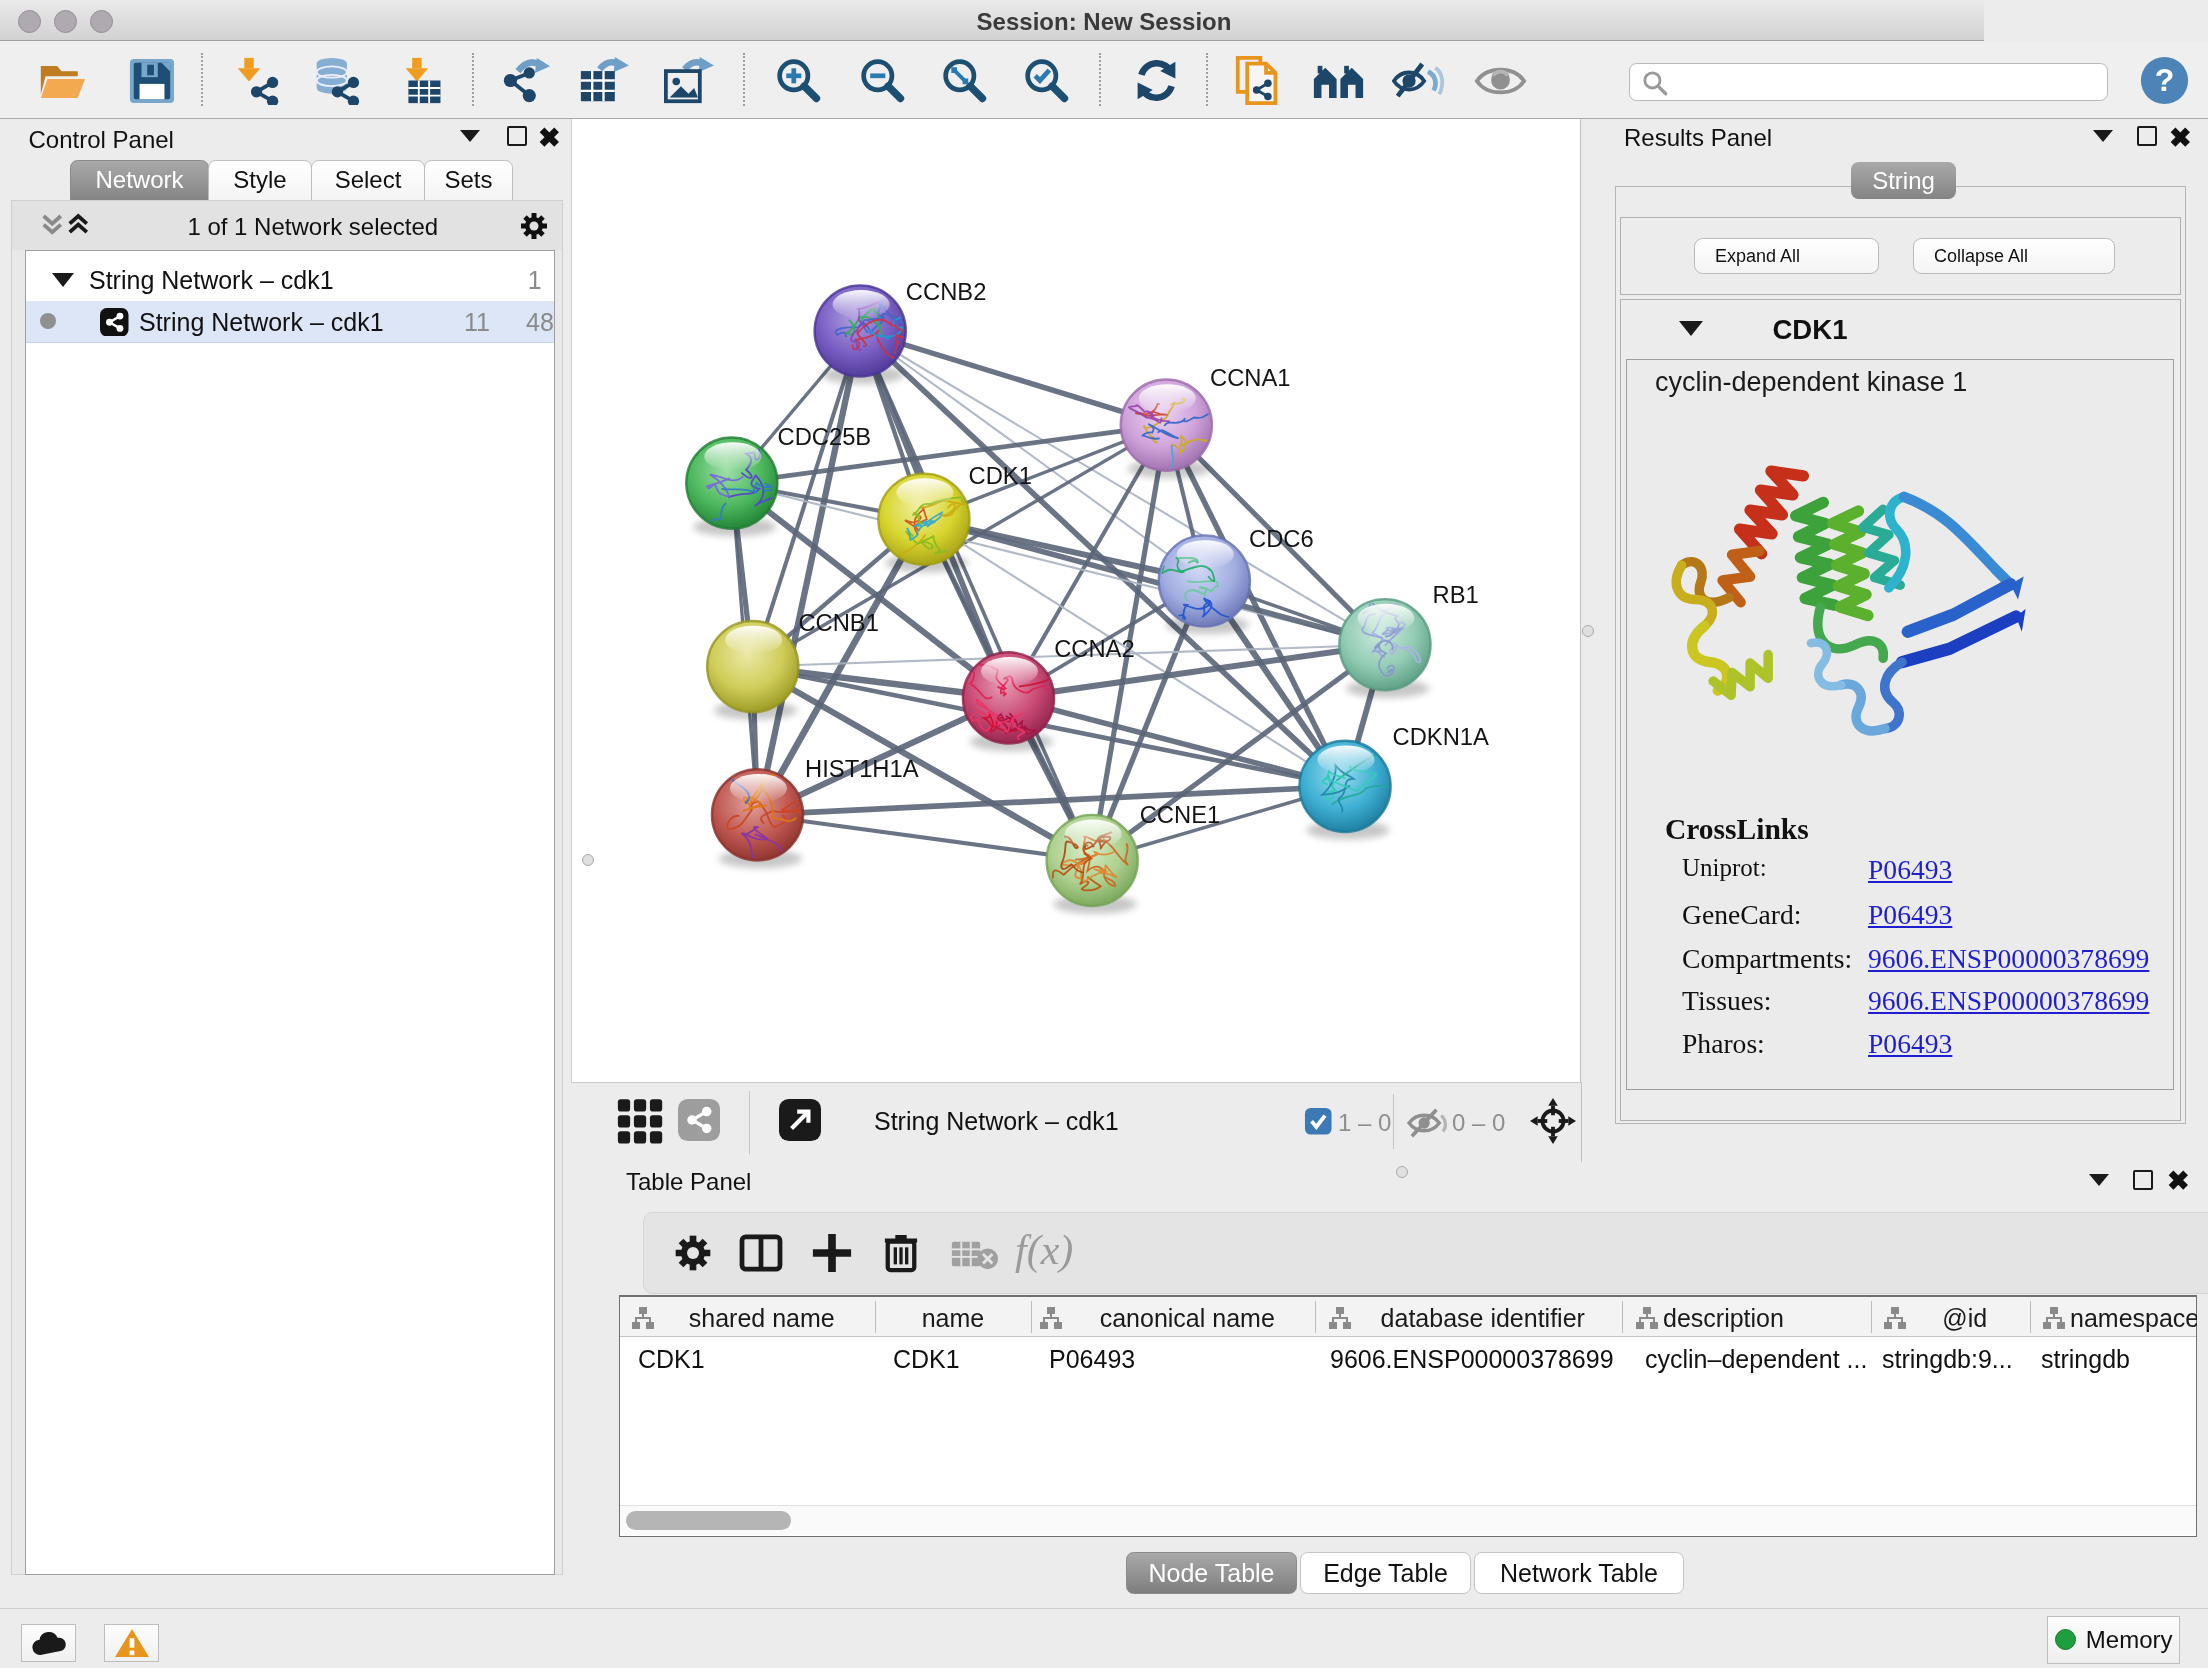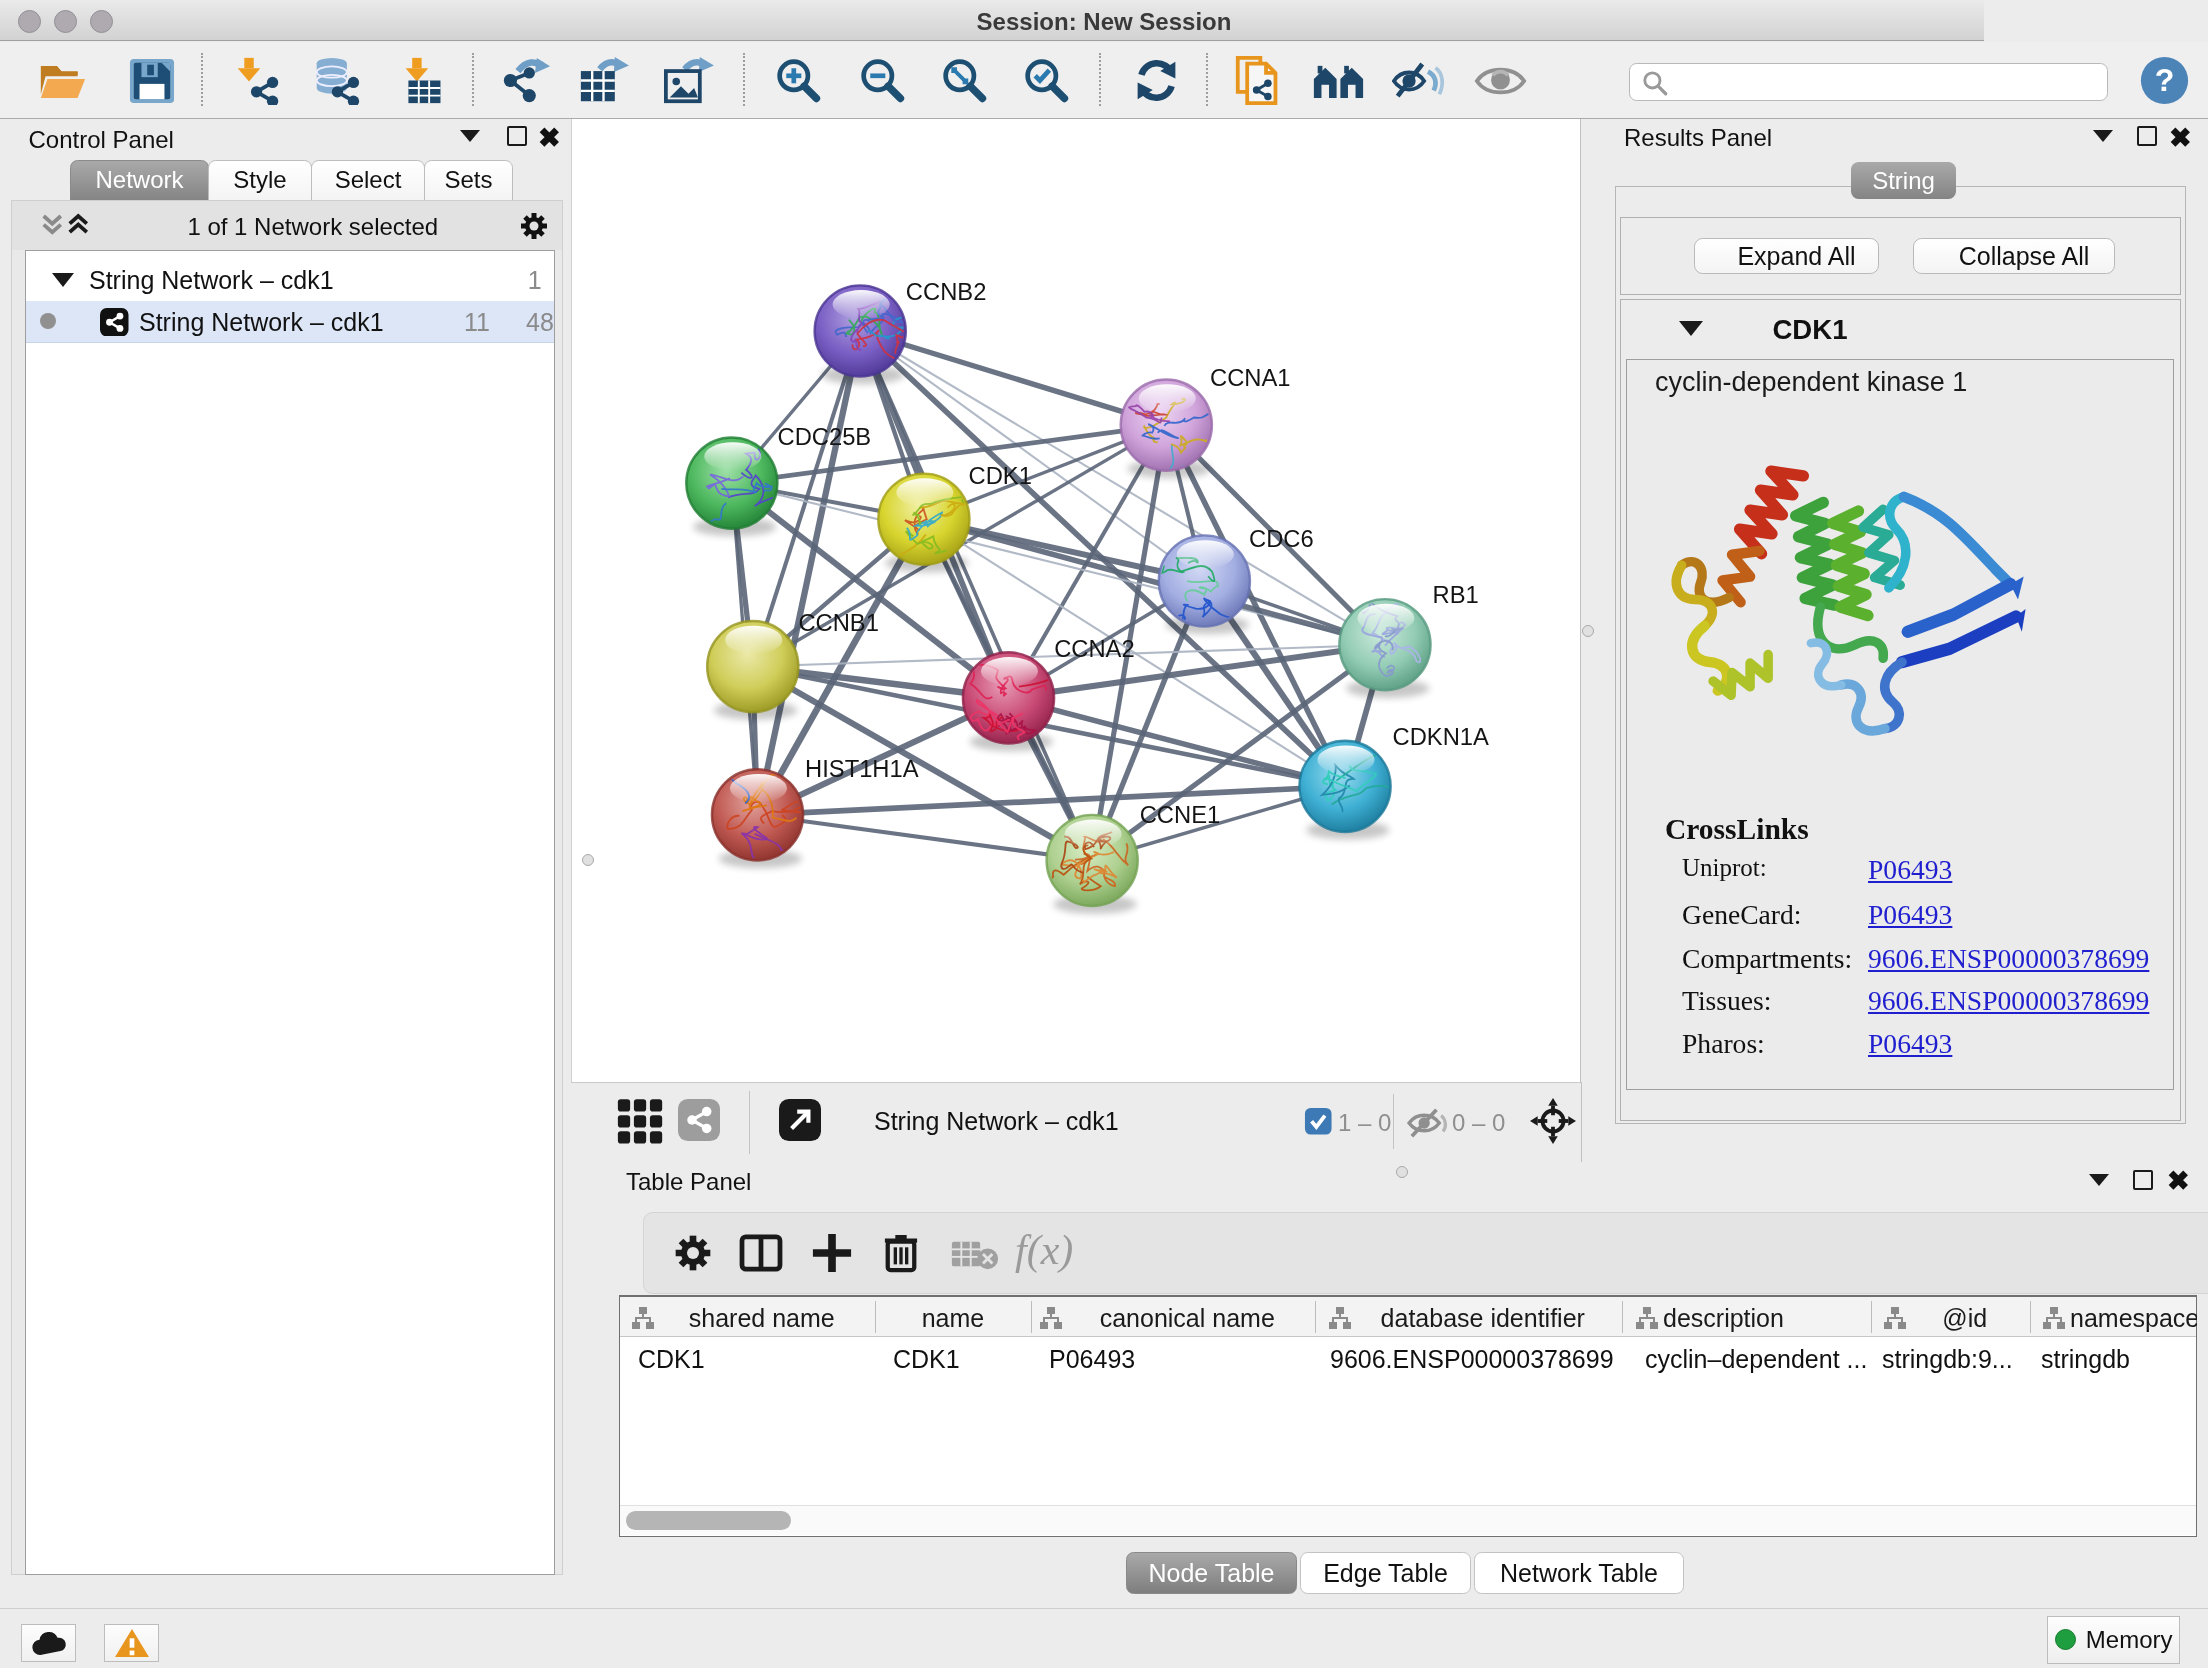--- a/index.html
+++ b/index.html
@@ -26,21 +26,21 @@
 .row1 { position:absolute; left:0; top:12.4px; width:528px; height:35px; }
 .row2 { position:absolute; left:0; top:50px; width:528px; height:42px; background:#dce6f6; border-bottom:1px solid #c8d4ea; }
 
 #canvas { left:571px; top:119px; width:1010px; height:963px; background:#fff; border-right:1px solid #c0c0c0; border-left:1px solid #d0d0d0; }
 #netbar { left:571px; top:1082px; width:1011px; height:80px; background:#ececec; border-top:1px solid #c9c9c9; border-right:1px solid #c0c0c0; }
 
 #rp-title { left:1624px; top:124px; font-size:24px; color:#111; }
 #stringtab { left:1851px; top:162px; width:105px; height:37px; background:linear-gradient(#a9a9a9,#848484); border-radius:7.6px; color:#fff; font-size:24px; text-align:center; line-height:37px; }
 #rp-outer { left:1615px; top:186px; width:571px; height:938px; background:#ececec; border:1px solid #b5b5b5; }
 #rp-box1 { left:1620px; top:217px; width:561px; height:78px; background:#ececec; border:1px solid #b0b0b0; }
-.btn { position:absolute; background:linear-gradient(#ffffff,#f4f4f4); border:1px solid #b9b9b9; border-radius:8.6px; font-size:25px; color:#111; text-align:center;padding-left:20px; }
+.btn { position:absolute; background:linear-gradient(#ffffff,#f4f4f4); border:1px solid #b9b9b9; border-radius:8.6px; font-size:18px; color:#111; text-align:left;padding-left:20px; }
 #rp-box2 { left:1620px; top:299px; width:561px; height:822px; background:#ececec; border:1px solid #b0b0b0; }
 #rp-inner { left:1626px; top:359px; width:548px; height:731px; background:#ebebeb; border:1px solid #9e9e9e; }
 .serif { font-family:"Liberation Serif", serif; }
 .link { color:#1f1fd0; text-decoration:underline; }
 
 #tp-title { left:626px; top:1168px; font-size:24px; color:#111; }
 #tp-toolbar { left:612px; top:1212px; width:1576px; height:82px; background:#e4e4e4; border:1px solid #d4d4d4; border-radius:9.5px;margin-left:31px; }
 #tp-table { left:619px; top:1295px; width:1578px; height:242px; background:#fff; border:1.9px solid #707070; border-top-width:2.9px; }
 #tp-header { position:absolute; left:0; top:0; width:100%; height:40px; background:#f3f3f3; border-bottom:1px solid #c6c6c6; }
 .col-sep { position:absolute; top:3.8px; height:32px; width:1px; background:#bdbdbd; }

